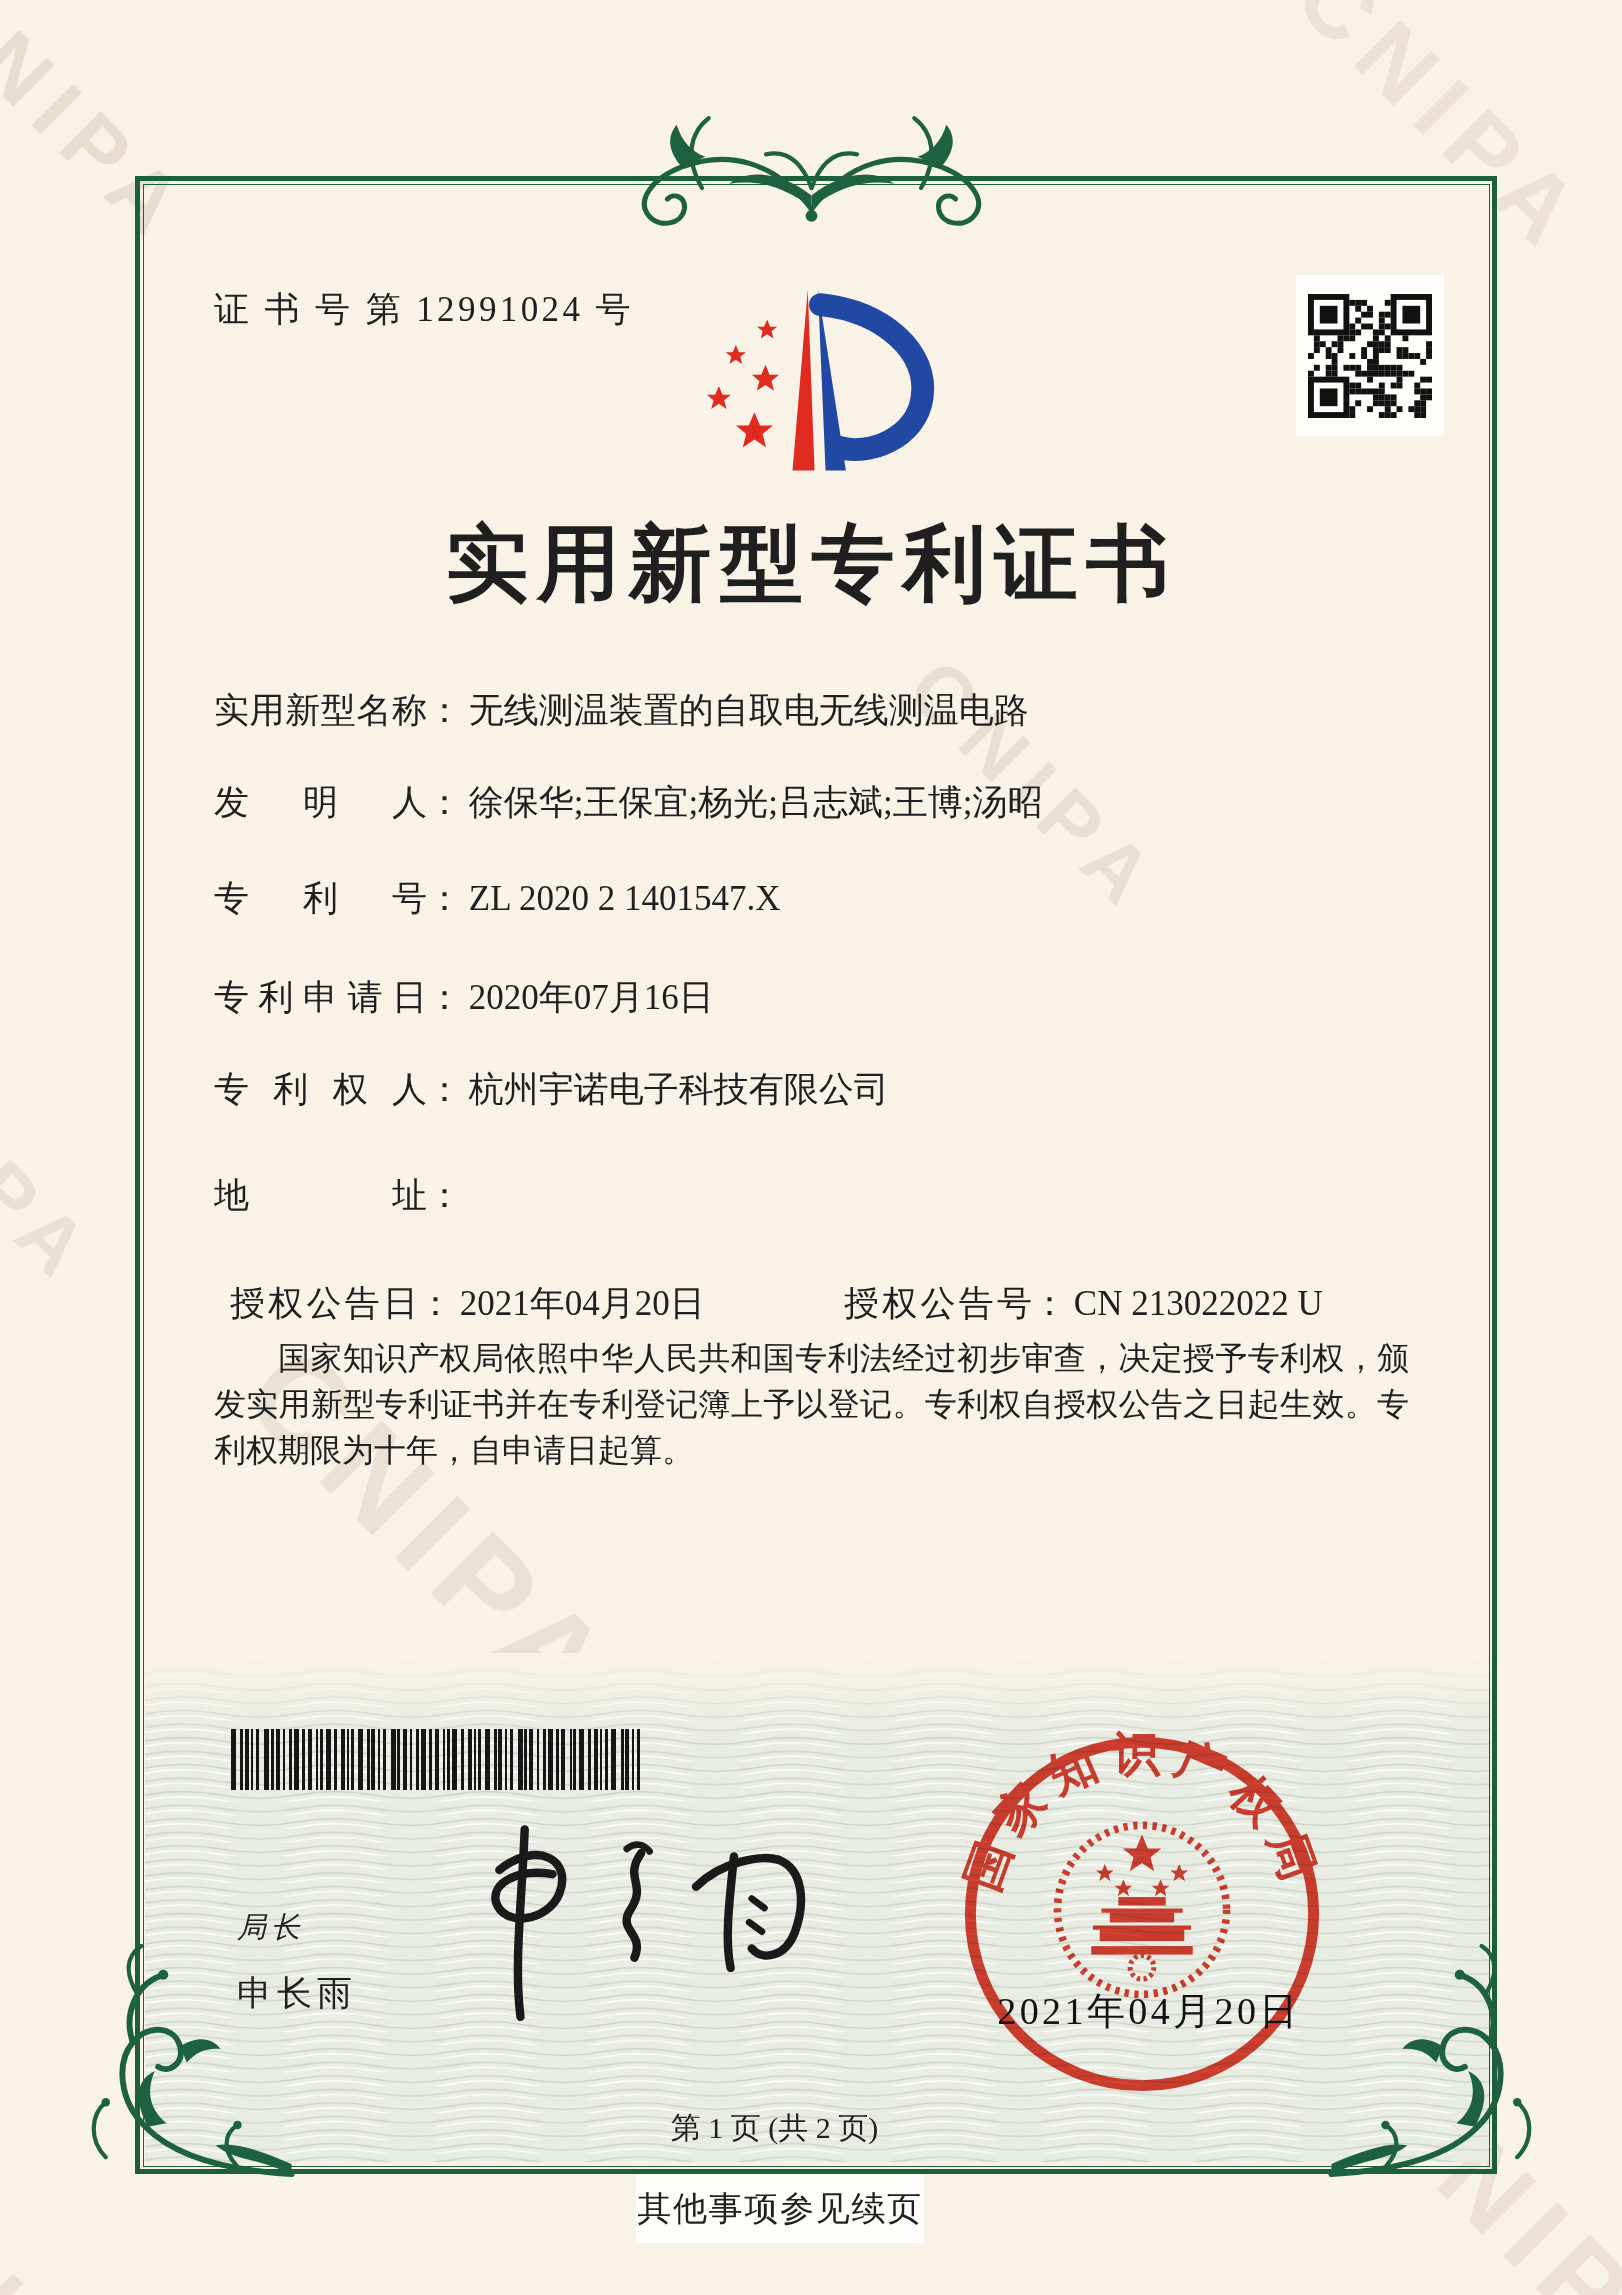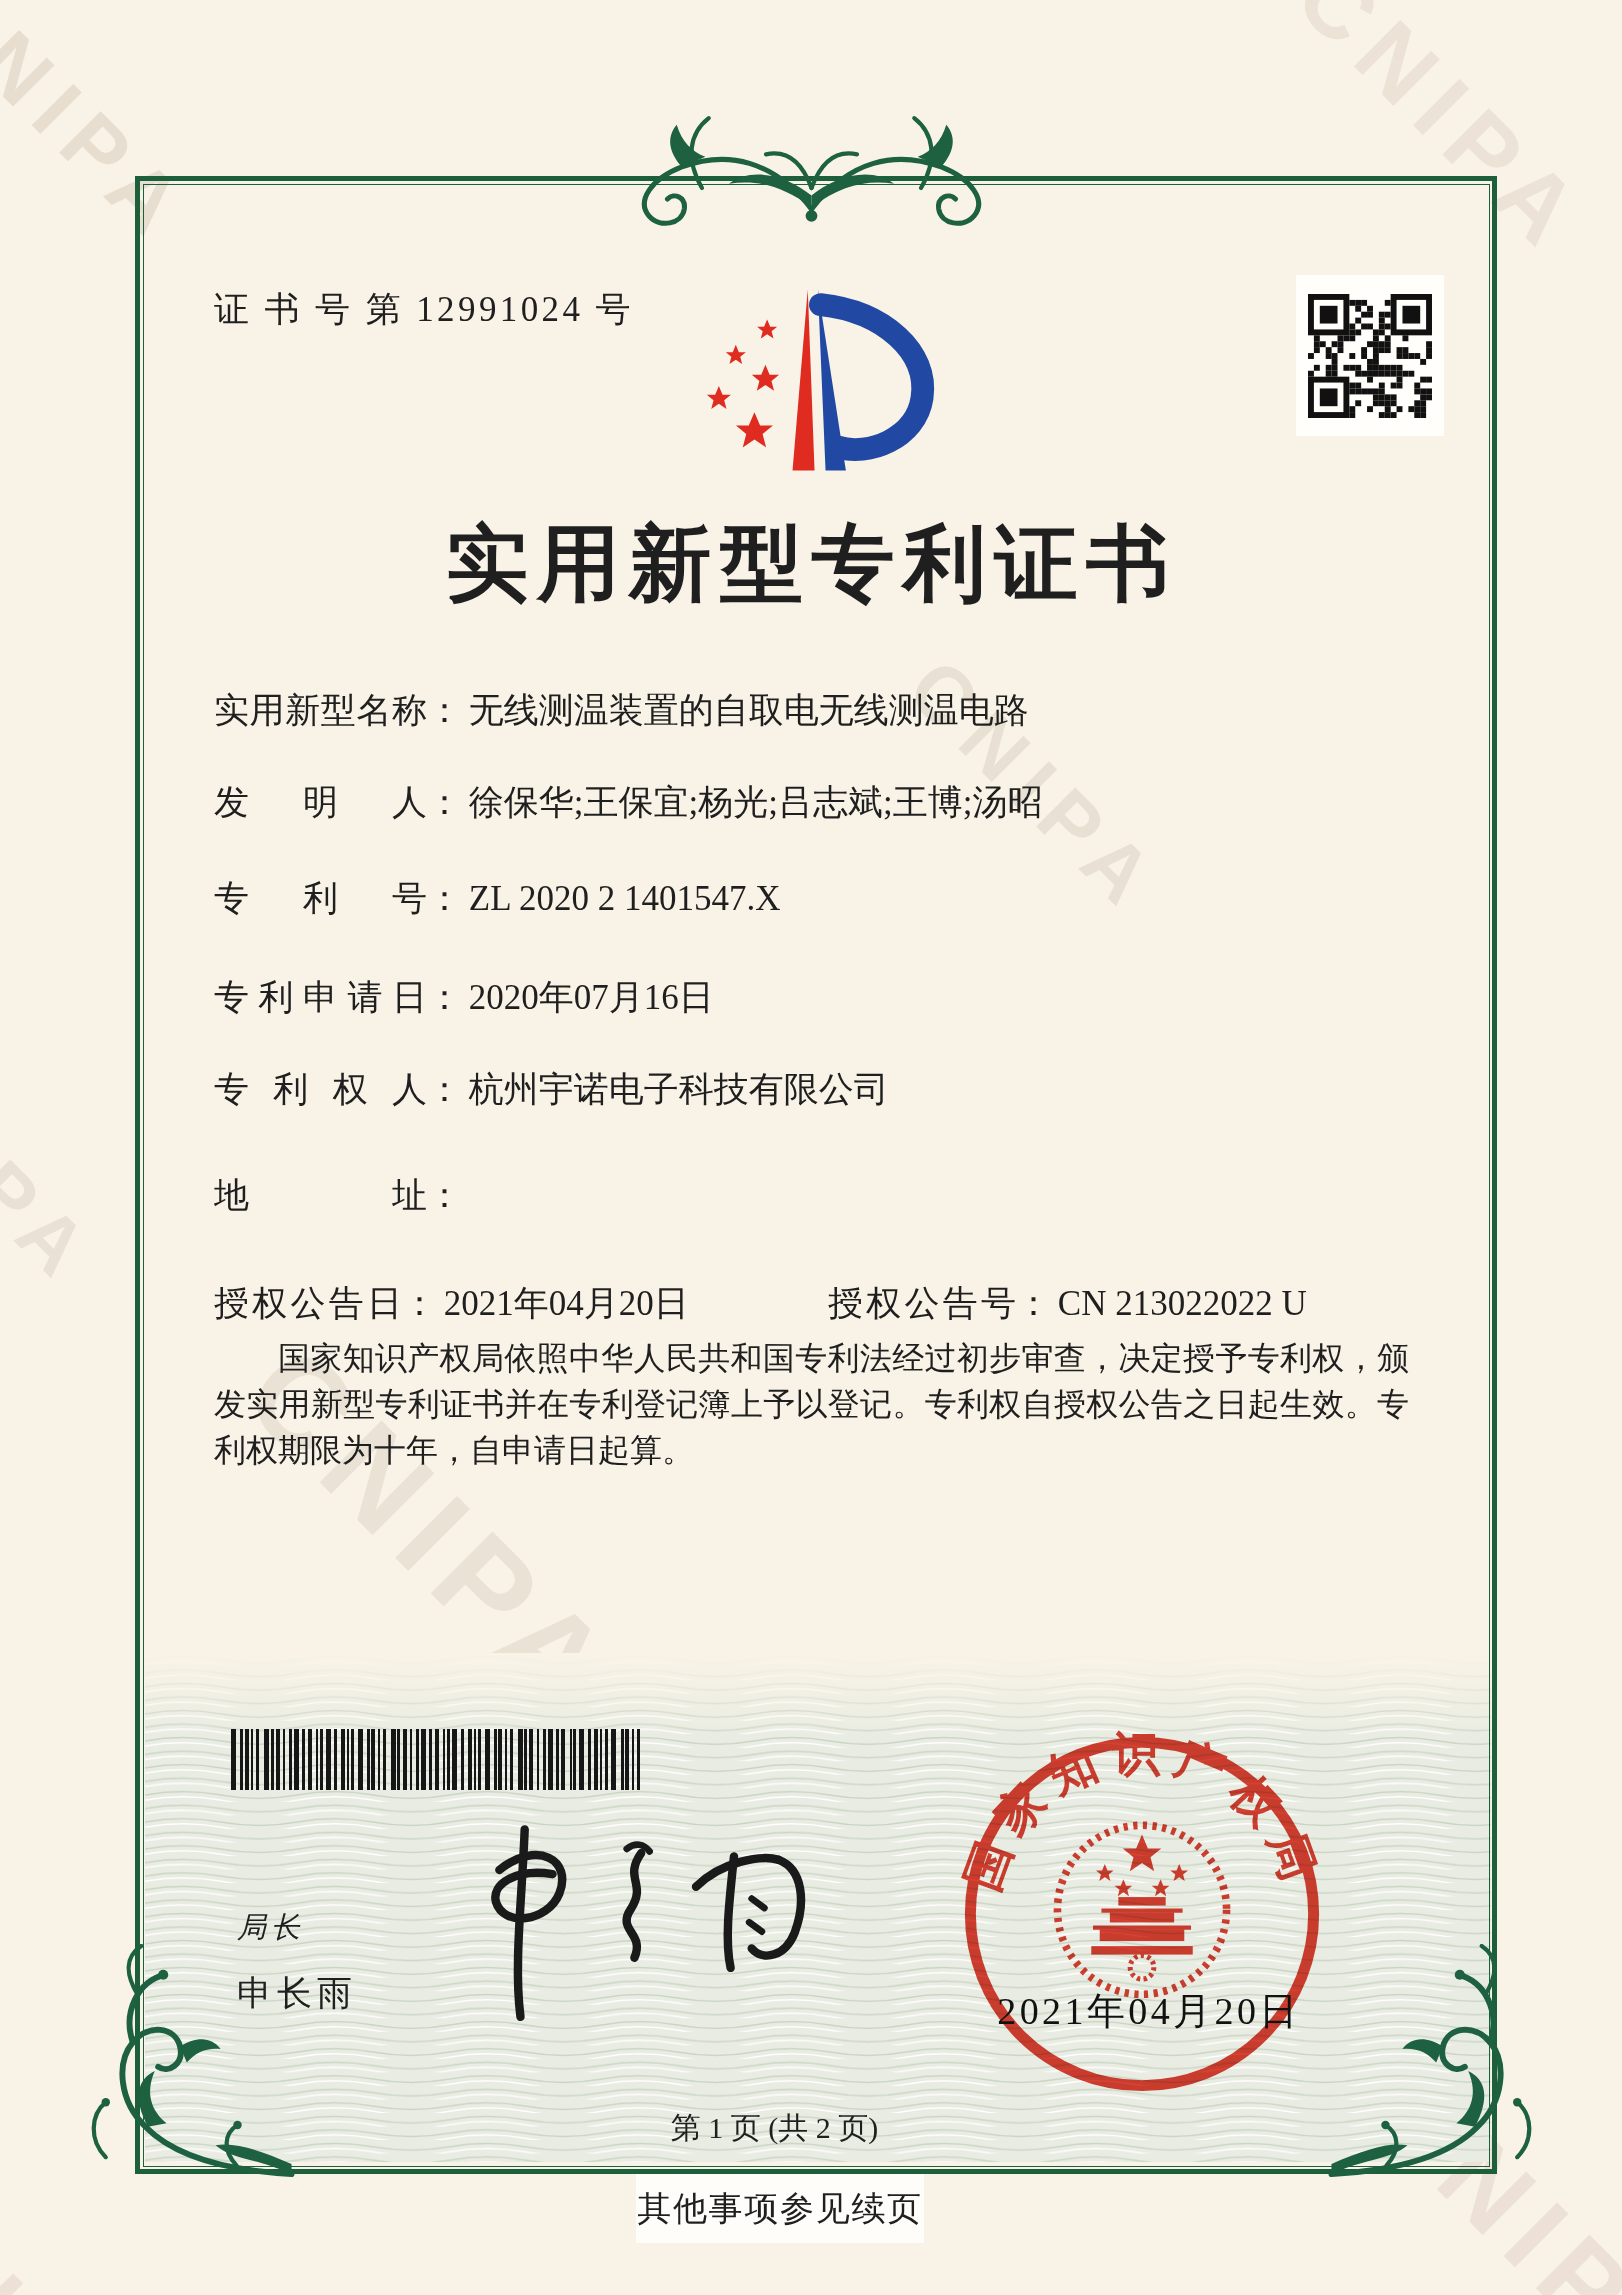--- a/index.html
+++ b/index.html
@@ -331,21 +331,21 @@
 <div class="row" style="top:1070px">
   <span class="lbl">专利权人</span>
     <span class="colon">：</span>
   <span class="val">杭州宇诺电子科技有限公司</span>
 </div>
 <div class="row" style="top:1176px">
   <span class="lbl">地址</span>
     <span class="colon">：</span>
 </div>
 
-<div class="abs" style="top:1284px;left:0;width:1313px;height:42px;z-index:4;">
+<div class="abs" style="top:1284px;left:16px;width:1313px;height:42px;z-index:4;">
   <div class="grantgrp" style="left:214px;">
     <span class="lbl5">授权公告日</span>
       <span>：</span>
     <span class="val">2021年04月20日</span>
   </div>
   <div class="grantgrp" style="left:828px;">
     <span class="lbl5">授权公告号</span>
       <span>：</span>
     <span class="val">CN 213022022 U</span>
   </div>

